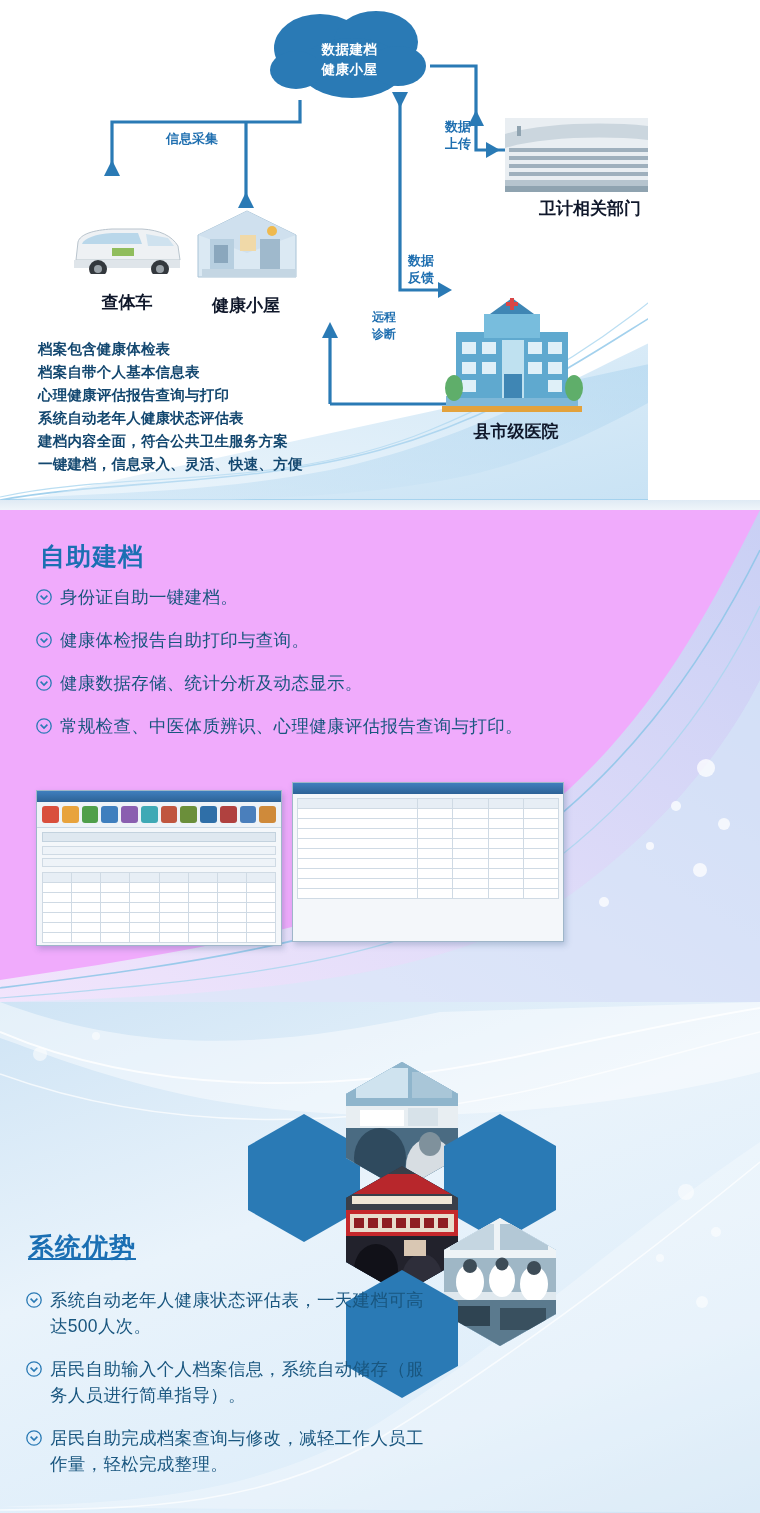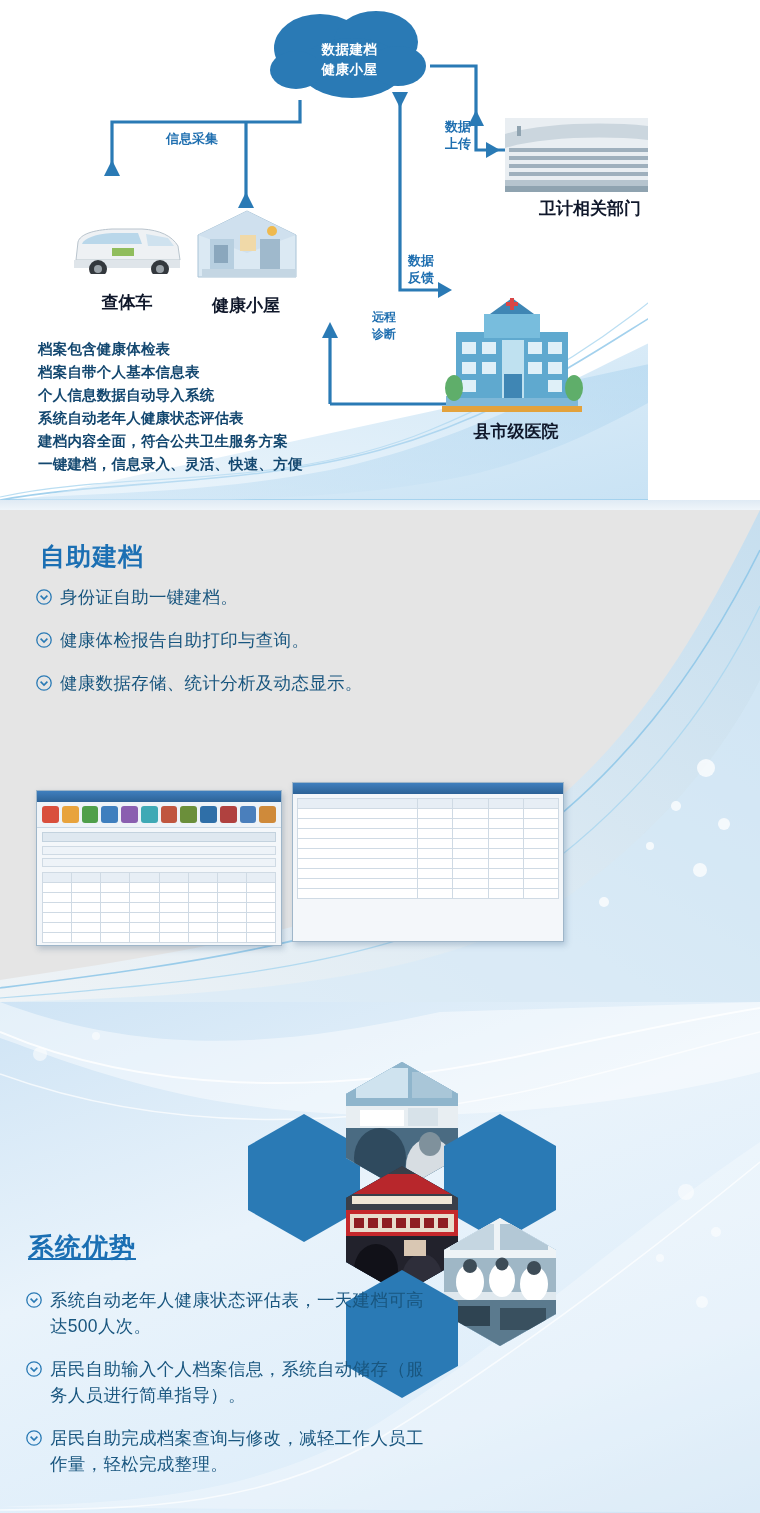--- a/index.html
+++ b/index.html
@@ -91,21 +91,21 @@
 
   .divider {
     width: 760px; height: 10px;
     background: linear-gradient(180deg,#dfeaf4 0%, #eff5fa 100%);
   }
 
   
   .sec2 {
     position: relative;
     width: 760px; height: 492px;
-    background: #e5e5e5;
+    background: #f0abfc;
     overflow: hidden;
   }
   .sec2 .swoosh { position: absolute; inset: 0; pointer-events: none; }
   .sec2 .title {
     position: absolute; left: 40px; top: 30px;
     font-size: 25px; font-weight: bold;
     color: #1b6fb3; letter-spacing: 1px;
     z-index: 5;
   }
   .list2 { position: absolute; left: 36px; top: 74px; width: 540px; z-index: 5; text-align: right;}
@@ -325,21 +325,21 @@
     </svg>
 
     <div class="node-caption nc-van">查体车</div>
     <div class="node-caption nc-hut">健康小屋</div>
     <div class="node-caption nc-dept">卫计相关部门</div>
     <div class="node-caption nc-hosp">县市级医院</div>
 
     <div class="bullets1">
       <div>档案包含健康体检表</div>
       <div>档案自带个人基本信息表</div>
-      <div>个人信息数据自动导入系统</div>
+      <div>心理健康评估报告查询与打印</div>
       <div>系统自动老年人健康状态评估表</div>
       <div>建档内容全面，符合公共卫生服务方案</div>
       <div>一键建档，信息录入、灵活、快速、方便</div>
     </div>
   </section>
 
   <div class="divider"></div>
 
   <section class="sec2">
     <svg class="swoosh" width="760" height="492" viewBox="0 0 760 492">
@@ -385,20 +385,29 @@
         <span class="txt">健康体检报告自助打印与查询。</span>
       </div>
       <div class="li">
         <span class="bullet">
           <svg width="16" height="16" viewBox="0 0 16 16">
               <circle cx="8" cy="8" r="7.2" fill="none" stroke="#2a7ab5" stroke-width="1.3"></circle>
               <path d="M4.6 6.6 L8 10 L11.4 6.6" fill="none" stroke="#2a7ab5" stroke-width="1.6"></path>
             </svg>
         </span>
         <span class="txt">健康数据存储、统计分析及动态显示。</span>
+      </div>
+      <div class="li">
+        <span class="bullet">
+          <svg width="16" height="16" viewBox="0 0 16 16">
+              <circle cx="8" cy="8" r="7.2" fill="none" stroke="#2a7ab5" stroke-width="1.3"></circle>
+              <path d="M4.6 6.6 L8 10 L11.4 6.6" fill="none" stroke="#2a7ab5" stroke-width="1.6"></path>
+            </svg>
+        </span>
+        <span class="txt">常规检查、中医体质辨识、心理健康评估报告查询与打印。</span>
       </div>
     </div>
 
     <div class="shots">
 
       <div class="shot shot-a">
         <div class="win-title"></div>
         <div class="tb">
           <i style="background:#d94f3d"></i>
           <i style="background:#e8a33d"></i>

